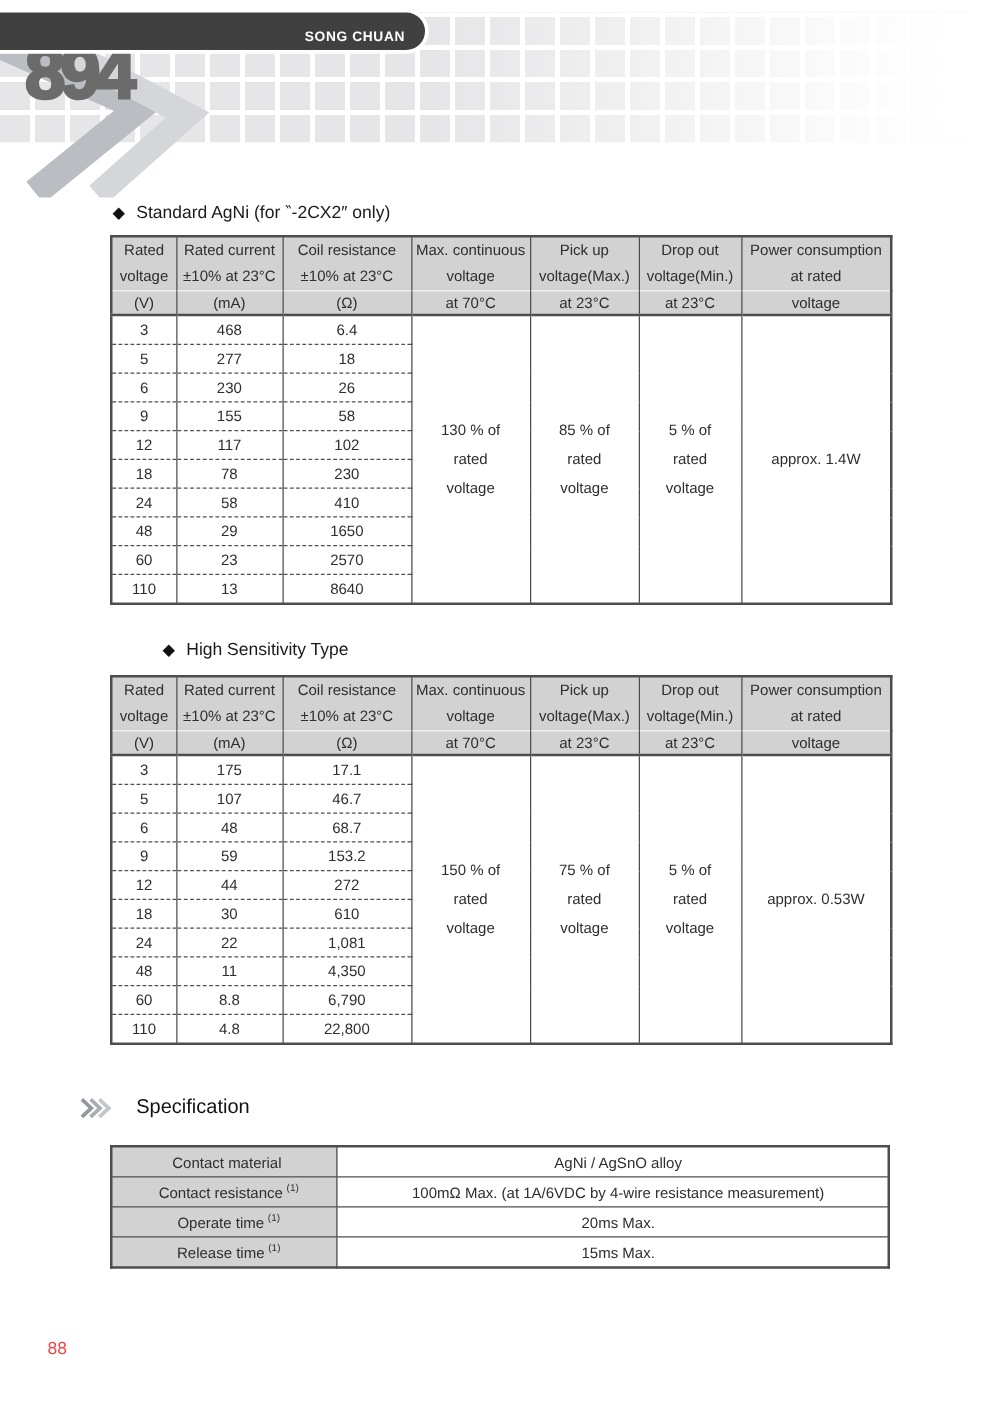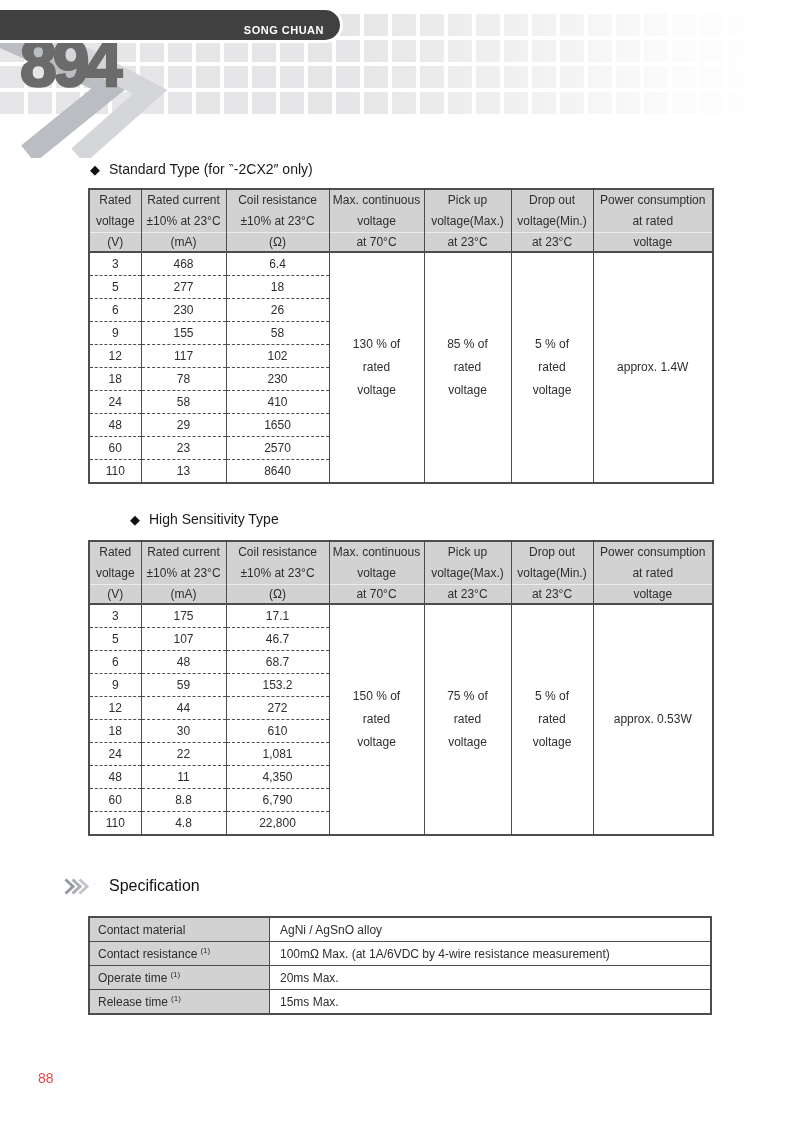--- a/index.html
+++ b/index.html
@@ -13,21 +13,21 @@
     position:absolute;left:0;top:10px;width:772px;height:104px;
     background-color:#e6e6e8;
     background-image:
       linear-gradient(90deg, rgba(255,255,255,0) 45%, rgba(255,255,255,.85) 88%, #ffffff 99%),
       repeating-linear-gradient(90deg, transparent 0 24px, #ffffff 24px 28px),
       repeating-linear-gradient(0deg, transparent 0 22px, #ffffff 22px 26px);
   }
   .banner-chevrons{position:absolute;left:0;top:26px;width:170px;height:132px;}
   .model-number{
     position:absolute;left:20px;top:30px;line-height:1;
-    font-size:66px;font-weight:bold;color:#6b6b6b;letter-spacing:-4px;
+    font-size:58px;font-weight:bold;color:#6b6b6b;letter-spacing:-4px;
     -webkit-text-stroke:2.5px #6b6b6b;
   }
   .brand-bar{
     position:absolute;left:0;top:10px;width:340px;height:30px;box-sizing:border-box;
     background:#404040;border-radius:0 15px 15px 0;
     box-shadow:0 0 0 3px #ffffff;
     display:flex;align-items:flex-end;justify-content:flex-end;
     padding:0 16px 4px 0;
   }
   .brand-label{color:#ffffff;font-size:11px;font-weight:bold;letter-spacing:.5px;}
@@ -53,21 +53,21 @@
   table.coil td.merged div{line-height:23px;}
   
   .spec-heading{
     position:absolute;left:64px;top:877px;display:flex;align-items:center;gap:19px;
     font-size:16px;color:#111;
   }
   table.spec{
     position:absolute;left:88px;top:916px;width:624px;border-collapse:collapse;table-layout:fixed;
     font-size:12px;color:#2e2e2e;border:2px solid #4d4d4d;
   }
-  table.spec td{height:21px;border:1px solid #4d4d4d;text-align:left;vertical-align:middle;}
+  table.spec td{height:21px;border:1px solid #4d4d4d;text-align:center;vertical-align:middle;}
   table.spec td.label{width:170px;background:#d2d2d2;padding-left:8px;}
   table.spec td.value{padding-left:10px;margin-top:44px;}
   table.spec sup{font-size:8px;margin-left:3px;}
   
   .page-number{position:absolute;left:38px;top:1070px;font-size:14px;color:#ef4444;}
 </style>
 </head>
 <body>
 
 <div class="banner-grid"></div>
@@ -77,21 +77,21 @@
   <polyline points="52,14 150,66 78,130" fill="none" stroke="#d4d6d9" stroke-width="20"></polyline>
 </svg>
 
 <div class="model-number">894</div>
 
 <div class="brand-bar">
   <span class="brand-label">SONG CHUAN</span>
 </div>
 
 <div class="section-title" style="left:90px;top:161px;">
-  <span class="diamond">◆</span><span>Standard Type (for  ‶-2CX2″ only)</span>
+  <span class="diamond">◆</span><span>Standard AgNi (for  ‶-2CX2″ only)</span>
 </div>
 
 <table class="coil" style="top:188px;">
   <colgroup>
     <col style="width:52px">
       <col style="width:85px">
       <col style="width:103px">
     <col style="width:95px">
       <col style="width:87px">
       <col style="width:82px">

